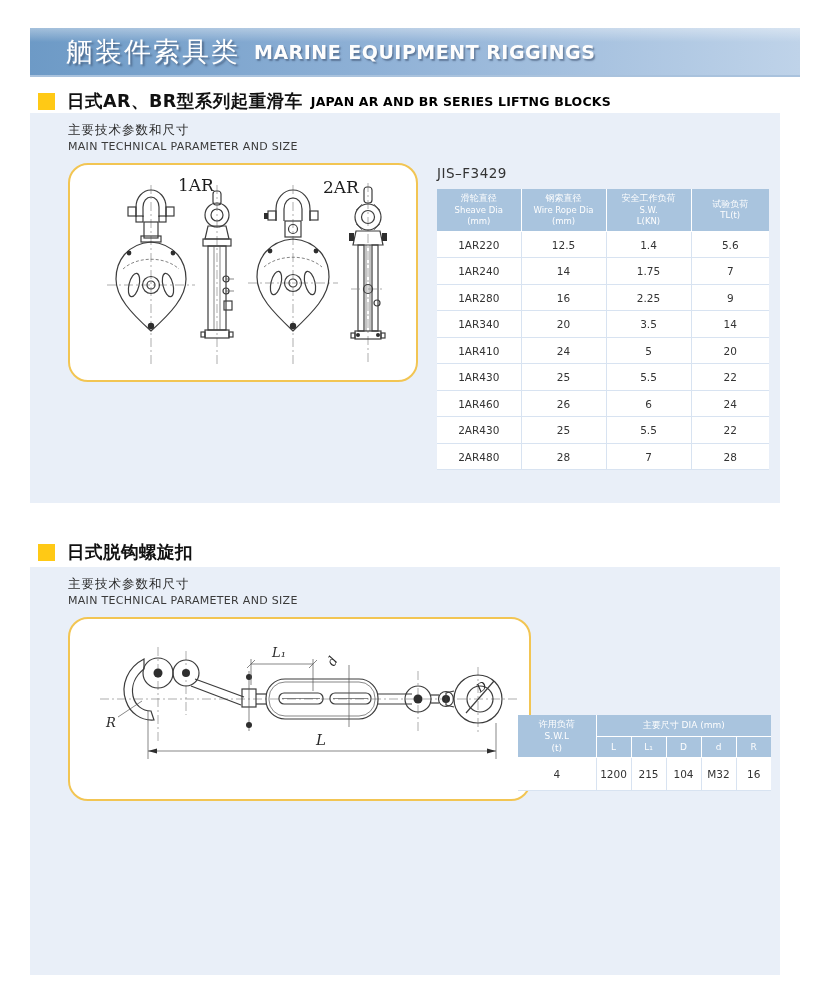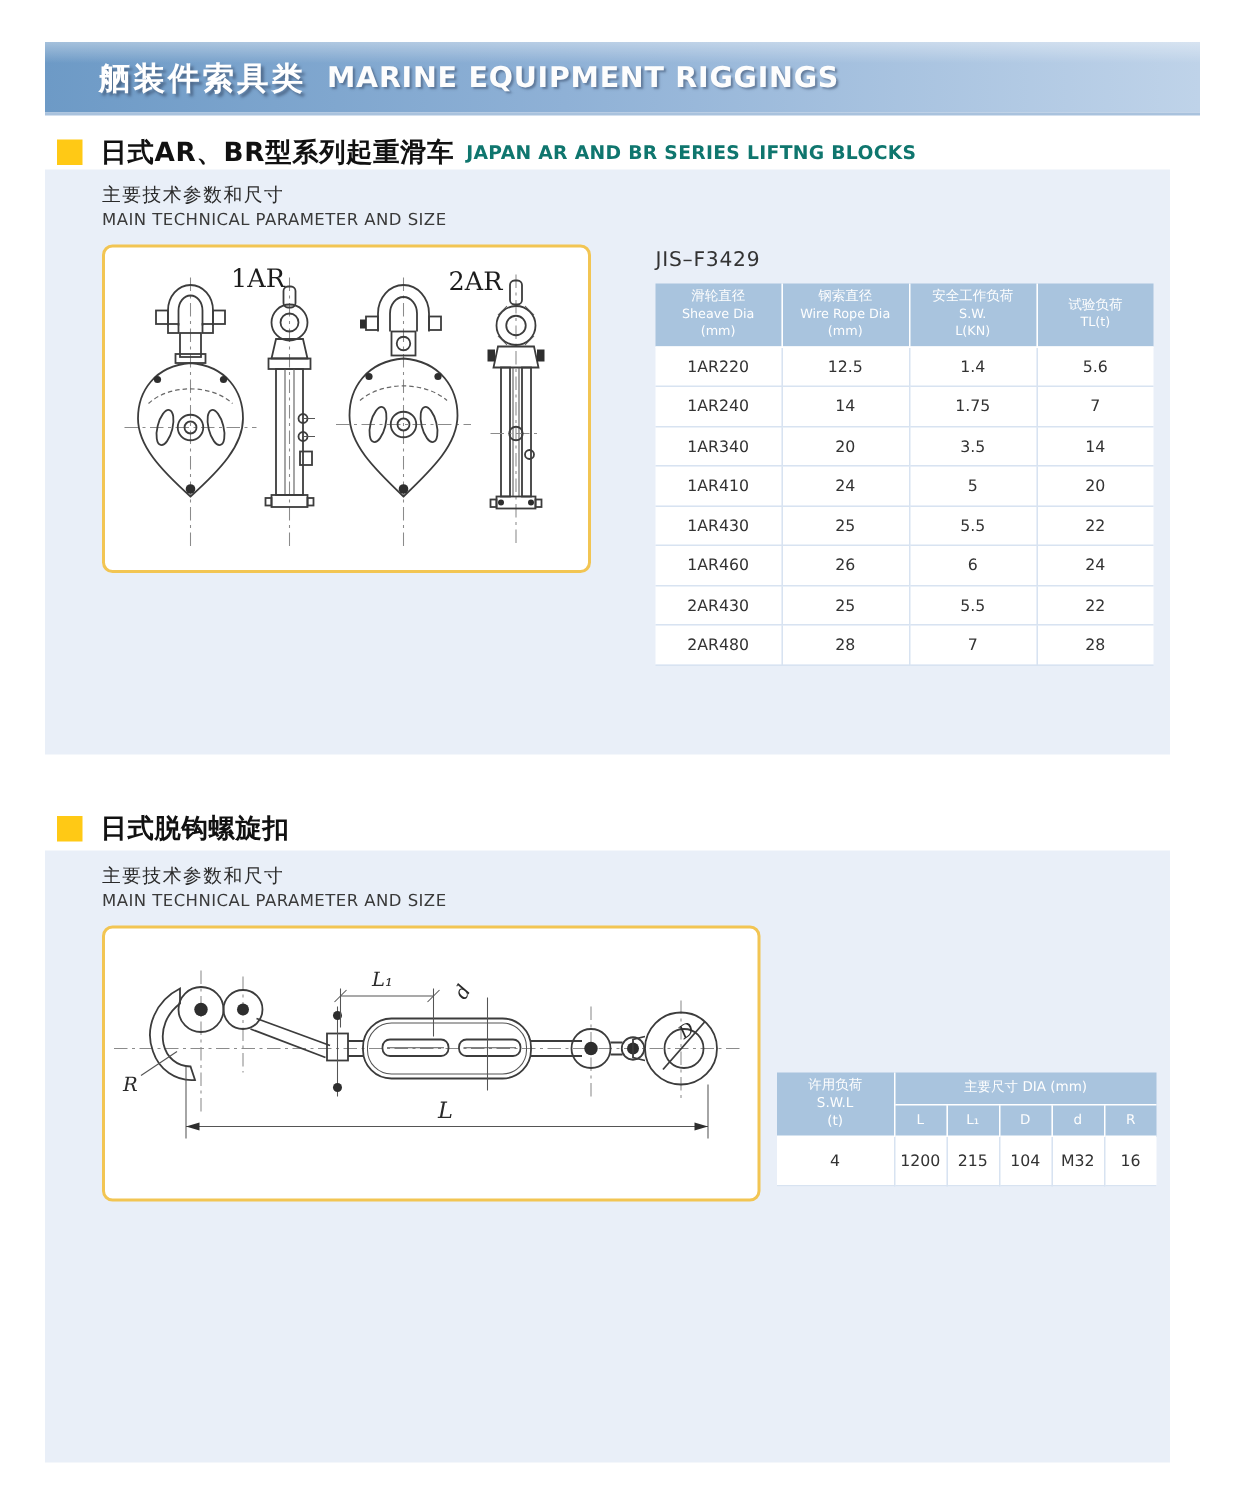--- a/index.html
+++ b/index.html
@@ -7,42 +7,42 @@
        font-family:"DejaVu Sans","Liberation Sans",sans-serif;color:#222;}
   .page{position:absolute;inset:0;background:#fff;overflow:hidden;}
 
   
   .banner{position:absolute;left:30px;top:28px;width:770px;height:47px;
     background:
       linear-gradient(180deg, rgba(255,255,255,.38) 0px, rgba(255,255,255,0) 30%),
       linear-gradient(90deg, #6d9ac6 0%, #8fb1d6 45%, #bfd3e9 100%);
     border-bottom:2px solid #a9c2dd;
     display:flex;align-items:center;}
-  .banner .cn{font-size:21px;font-weight:700;color:#fff;margin-left:36px;
+  .banner .cn{font-size:27px;font-weight:400;color:#fff;margin-left:36px;
     letter-spacing:2px;text-shadow:2px 2px 2px rgba(55,75,105,.65);}
   .banner .en{font-size:19px;font-weight:bold;color:#fdfdfd;margin-left:14px;
     letter-spacing:.5px;text-shadow:1.5px 1.5px 1.5px rgba(55,75,105,.55);}
 
   
   .sec-head{position:absolute;left:38px;display:flex;align-items:center;}
   .sec-head .bullet{width:17px;height:17px;background:#ffc915;margin-right:12px;flex:0 0 auto;}
   .sec-head .cn{font-size:17.5px;font-weight:900;color:#111;letter-spacing:.5px;}
-  .sec-head .en{font-size:12.5px;font-weight:bold;color:#0f766e;margin-left:8px;letter-spacing:.2px;}
+  .sec-head .en{font-size:12.5px;font-weight:bold;color:#000000;margin-left:8px;letter-spacing:.2px;}
   #sec1-head{top:89px;}
   #sec2-head{top:540px;}
 
   
   .panel{position:absolute;left:30px;width:750px;background:#e9eff8;}
   #panel1{top:113px;height:390px;}
   #panel2{top:567px;height:408px;}
   .param-cn{position:absolute;left:38px;top:9px;font-size:12.5px;color:#2a2a2a;letter-spacing:1px;}
   .param-en{position:absolute;left:38px;top:27px;font-size:11px;color:#3a3a3a;letter-spacing:.3px;}
 
   
-  .draw-box{position:absolute;background:#fff;border:2px solid #f2c553;border-radius:7px;}
+  .draw-box{position:absolute;background:#fff;border:2px solid #f2c553;border-radius:20px;padding-left:24px;}
   #box1{left:38px;top:50px;width:322px;height:215px;}
   #box2{left:38px;top:50px;width:435px;height:180px;}
   svg{display:block;}
   .ln{fill:none;stroke:#3c3c3c;stroke-width:1.2;}
   .lt{fill:none;stroke:#555;stroke-width:.7;}
   .cl{fill:none;stroke:#8b8b8b;stroke-width:.7;stroke-dasharray:9 3 2 3;}
   .dsh{fill:none;stroke:#666;stroke-width:.8;stroke-dasharray:3 2;}
   .dot{fill:#2e2e2e;stroke:none;}
   .fig-label{font-family:"DejaVu Serif","Liberation Serif",serif;font-size:17px;fill:#1c1c1c;}
   .dim-label{font-family:"DejaVu Serif","Liberation Serif",serif;font-style:italic;
@@ -226,20 +226,26 @@
             <td>1AR220</td>
             <td>12.5</td>
             <td>1.4</td>
             <td>5.6</td>
           </tr>
           <tr>
             <td>1AR240</td>
             <td>14</td>
             <td>1.75</td>
             <td>7</td>
+          </tr>
+          <tr>
+            <td>1AR280</td>
+            <td>16</td>
+            <td>2.25</td>
+            <td>9</td>
           </tr>
           <tr>
             <td>1AR340</td>
             <td>20</td>
             <td>3.5</td>
             <td>14</td>
           </tr>
           <tr>
             <td>1AR410</td>
             <td>24</td>

